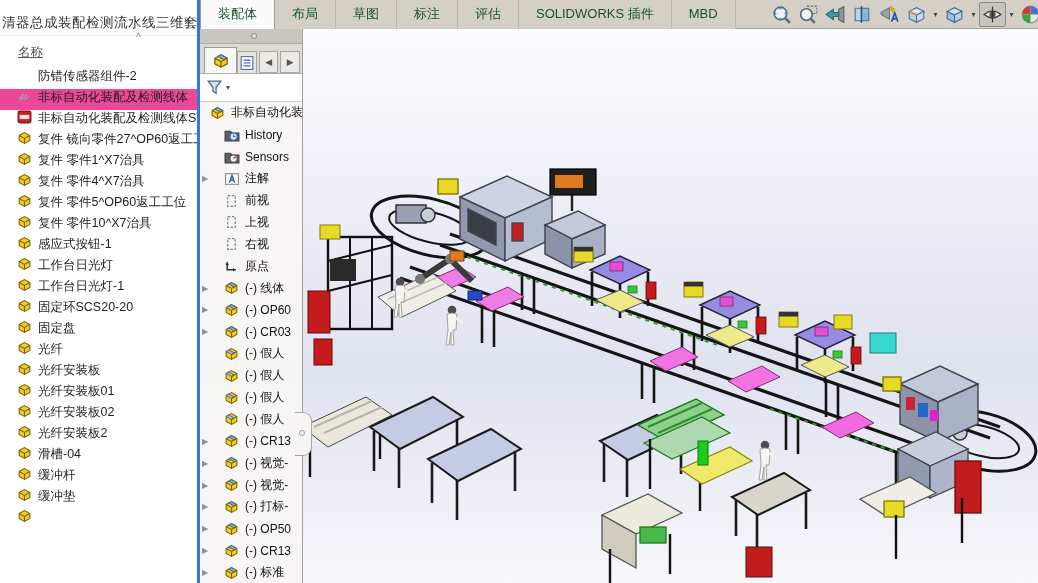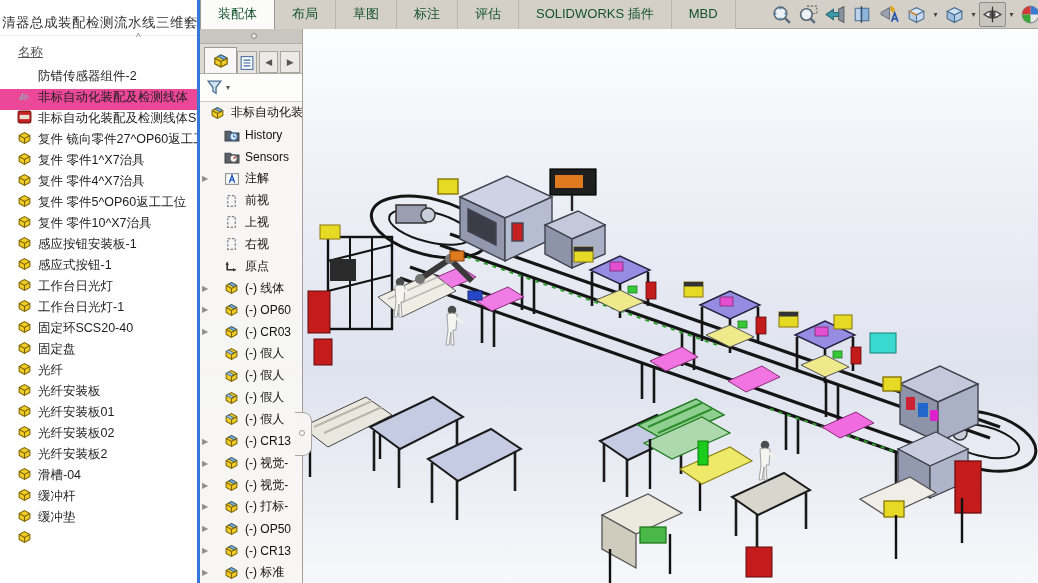--- a/index.html
+++ b/index.html
@@ -654,29 +654,20 @@
           </span>
           <span class="flabel">复件 零件10^X7治具</span>
         </div>
         <div class="frow">
           <span class="ficon">
             <svg width="15" height="14" viewBox="0 0 14 13">
               <path d="M2,4.2 L7,1.5 L12,4.2 V8.8 L7,11.5 L2,8.8 Z" fill="#f1cd28" stroke="#7c6404"></path>
               <path d="M2,4.2 L7,6.9 L12,4.2 M7,6.9 V11.5" fill="none" stroke="#7c6404"></path>
             </svg>
           </span>
-          <span class="flabel">感应按钮安装板-1</span>
-        </div>
-        <div class="frow">
-          <span class="ficon">
-            <svg width="15" height="14" viewBox="0 0 14 13">
-              <path d="M2,4.2 L7,1.5 L12,4.2 V8.8 L7,11.5 L2,8.8 Z" fill="#f1cd28" stroke="#7c6404"></path>
-              <path d="M2,4.2 L7,6.9 L12,4.2 M7,6.9 V11.5" fill="none" stroke="#7c6404"></path>
-            </svg>
-          </span>
           <span class="flabel">感应式按钮-1</span>
         </div>
         <div class="frow">
           <span class="ficon">
             <svg width="15" height="14" viewBox="0 0 14 13">
               <path d="M2,4.2 L7,1.5 L12,4.2 V8.8 L7,11.5 L2,8.8 Z" fill="#f1cd28" stroke="#7c6404"></path>
               <path d="M2,4.2 L7,6.9 L12,4.2 M7,6.9 V11.5" fill="none" stroke="#7c6404"></path>
             </svg>
           </span>
           <span class="flabel">工作台日光灯</span>
@@ -690,21 +681,21 @@
           </span>
           <span class="flabel">工作台日光灯-1</span>
         </div>
         <div class="frow">
           <span class="ficon">
             <svg width="15" height="14" viewBox="0 0 14 13">
               <path d="M2,4.2 L7,1.5 L12,4.2 V8.8 L7,11.5 L2,8.8 Z" fill="#f1cd28" stroke="#7c6404"></path>
               <path d="M2,4.2 L7,6.9 L12,4.2 M7,6.9 V11.5" fill="none" stroke="#7c6404"></path>
             </svg>
           </span>
-          <span class="flabel">固定环SCS20-40</span>
+          <span class="flabel">固定环SCS20-20</span>
         </div>
         <div class="frow">
           <span class="ficon">
             <svg width="15" height="14" viewBox="0 0 14 13">
               <path d="M2,4.2 L7,1.5 L12,4.2 V8.8 L7,11.5 L2,8.8 Z" fill="#f1cd28" stroke="#7c6404"></path>
               <path d="M2,4.2 L7,6.9 L12,4.2 M7,6.9 V11.5" fill="none" stroke="#7c6404"></path>
             </svg>
           </span>
           <span class="flabel">固定盘</span>
         </div>

